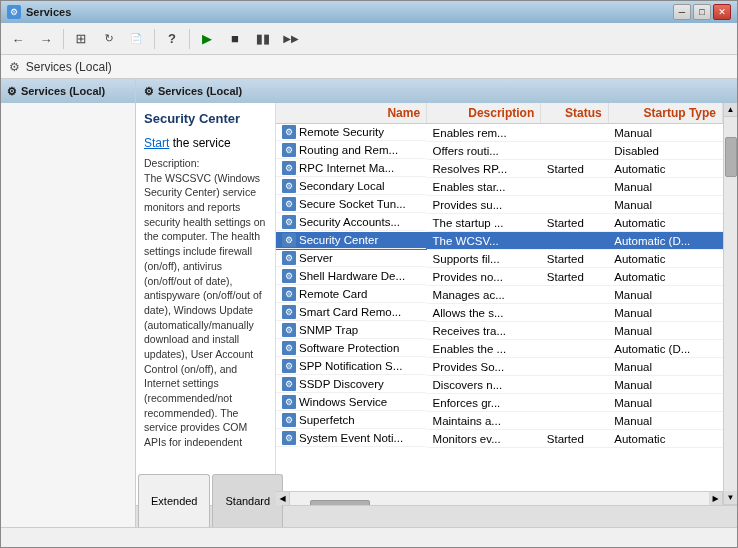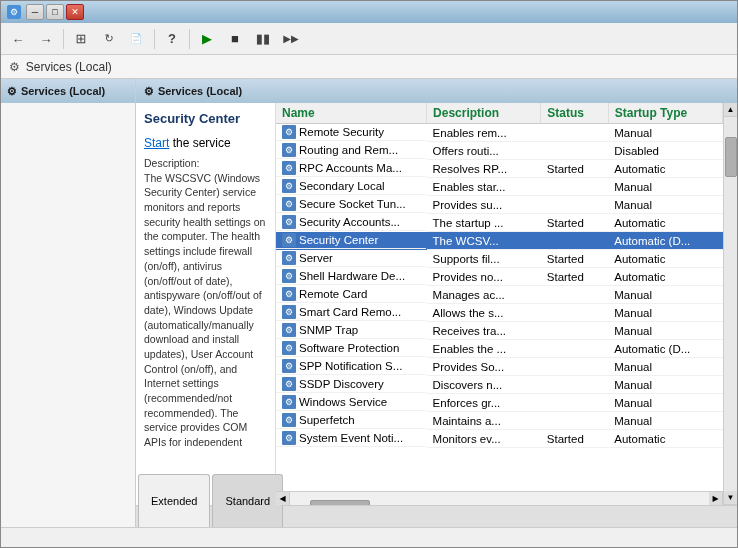--- a/index.html
+++ b/index.html
@@ -178,24 +178,24 @@
     }
     table {
       width: 100%;
       border-collapse: collapse;
     }
     thead th {
       background: #f0f0f0;
       border-bottom: 1px solid #ccc;
       border-right: 1px solid #ddd;
       padding: 3px 6px;
-      text-align: left;
+      text-align: right;
       font-size: 12px;
       font-weight: 600;
-      color: #15803d;
+      color: #c2410c;
       white-space: nowrap;
       position: sticky; top: 0;
       z-index: 1;
     }
     tbody tr {
       height: 18px;
     }
     tbody tr.selected {
       background: #3a70c0;
       color: white;
@@ -264,20 +264,21 @@
     .col-startup { width: 110px; }
     tbody tr.selected td { color: white; }
   </style>
 </head>
 <body>
 
 <div class="window">
 
   <div class="title-bar">
     <div class="title-bar-icon">⚙</div>
+    <span class="title-bar-text">Services</span>
     <div class="title-bar-buttons">
       <div class="tb-btn">─</div>
       <div class="tb-btn">□</div>
       <div class="tb-btn close">✕</div>
     </div>
   </div>
 
 
   <div class="toolbar">
     <div class="toolbar-btn">←</div>
@@ -352,21 +353,21 @@
                       <span style="display: inline-block; width: 14px; height: 14px; background: rgb(74, 128, 192); border-radius: 1px; flex-shrink: 0; text-align: center; line-height: 14px; font-size: 9px; color: white;">⚙</span>
                       <span>Routing and Rem...</span>
                     </td>
                     <td>Offers routi...</td>
                     <td></td>
                     <td>Disabled</td>
                   </tr>
                   <tr>
                     <td style="display: flex; align-items: center; gap: 3px;">
                       <span style="display: inline-block; width: 14px; height: 14px; background: rgb(74, 128, 192); border-radius: 1px; flex-shrink: 0; text-align: center; line-height: 14px; font-size: 9px; color: white;">⚙</span>
-                      <span>RPC Accounts Ma...</span>
+                      <span>RPC Internet Ma...</span>
                     </td>
                     <td>Resolves RP...</td>
                     <td>Started</td>
                     <td>Automatic</td>
                   </tr>
                   <tr>
                     <td style="display: flex; align-items: center; gap: 3px;">
                       <span style="display: inline-block; width: 14px; height: 14px; background: rgb(74, 128, 192); border-radius: 1px; flex-shrink: 0; text-align: center; line-height: 14px; font-size: 9px; color: white;">⚙</span>
                       <span>Secondary Local</span>
                     </td>

